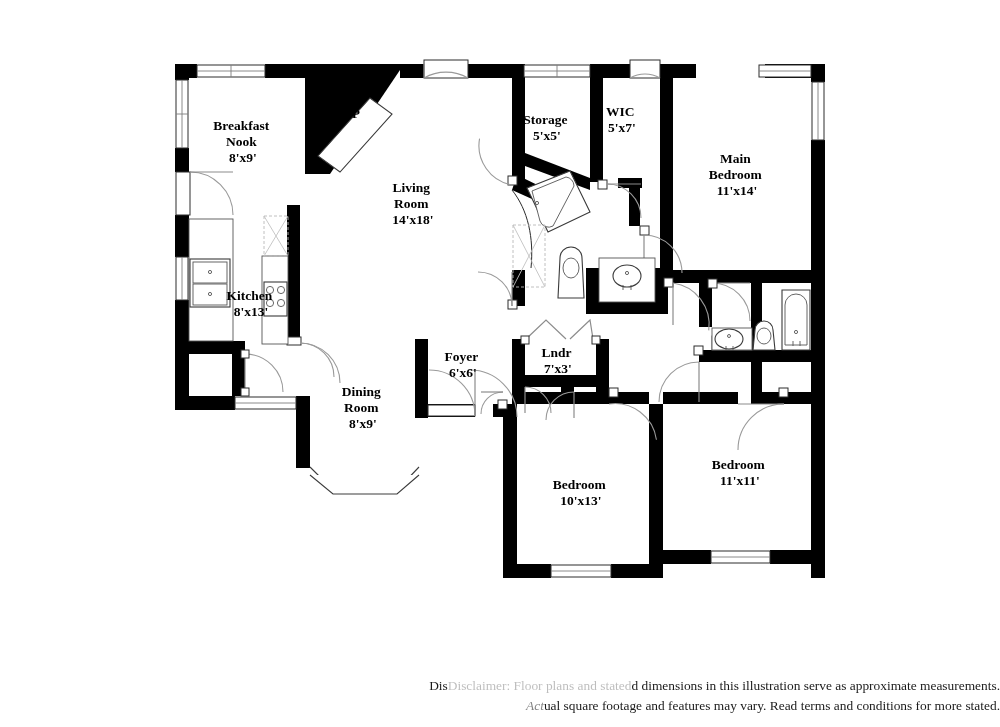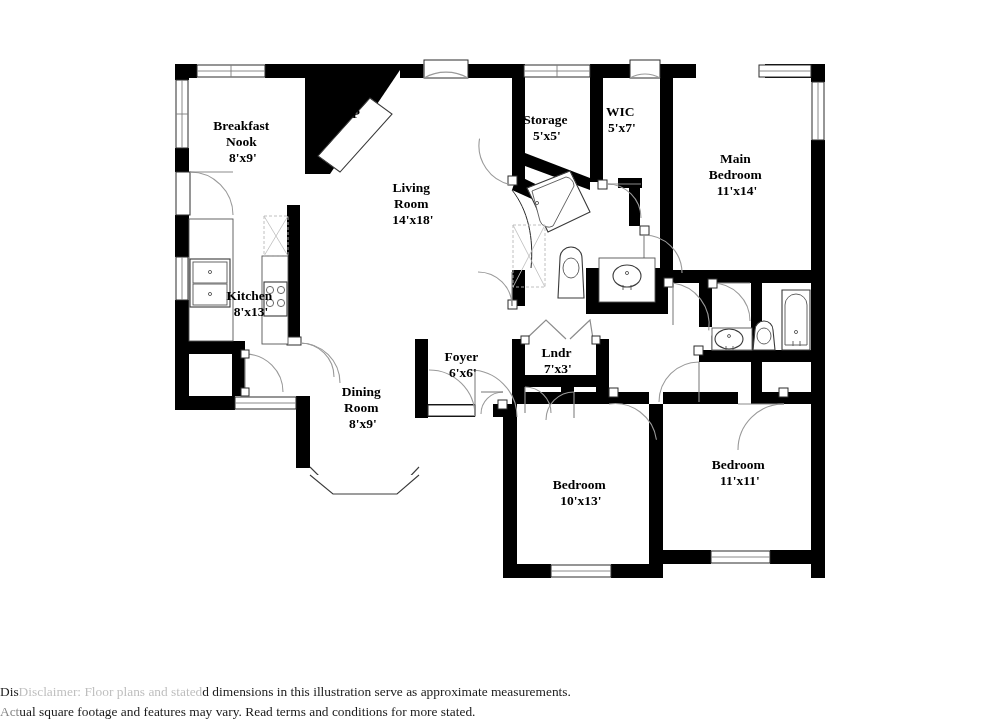--- a/index.html
+++ b/index.html
@@ -30,37 +30,38 @@
     fill:#000;
     text-anchor:middle;
     font-size:13.5px;
   }
   .fp-label{
     font-family:"Liberation Serif", serif;
     font-weight:bold;fill:#000;text-anchor:middle;font-size:13px;
   }
 
   #disclaimer{
-    position:absolute;left:0;right:0;bottom:6px;
-    text-align:left;
+    position:absolute;left:0;right:0;bottom:12px;
+    text-align:right;
     font-family:"Liberation Serif", serif;
     font-size:13.4px;
     line-height:1.45;
     color:#1a1a1a;
   }
   #disclaimer .line1{display:block;}
   #disclaimer .line2{display:block;}
   .faded{
     color:#3a3a3a;
     opacity:0.33;
     filter:blur(0.45px);
   }
   .faded2{
     color:#3a3a3a;
     opacity:0.62;
+    font-style:italic;
   }
 </style>
 </head>
 <body>
 
 <div id="plan-wrap">
 
   <svg id="floorplan" viewBox="0 0 1000 727">
 
     <g>

